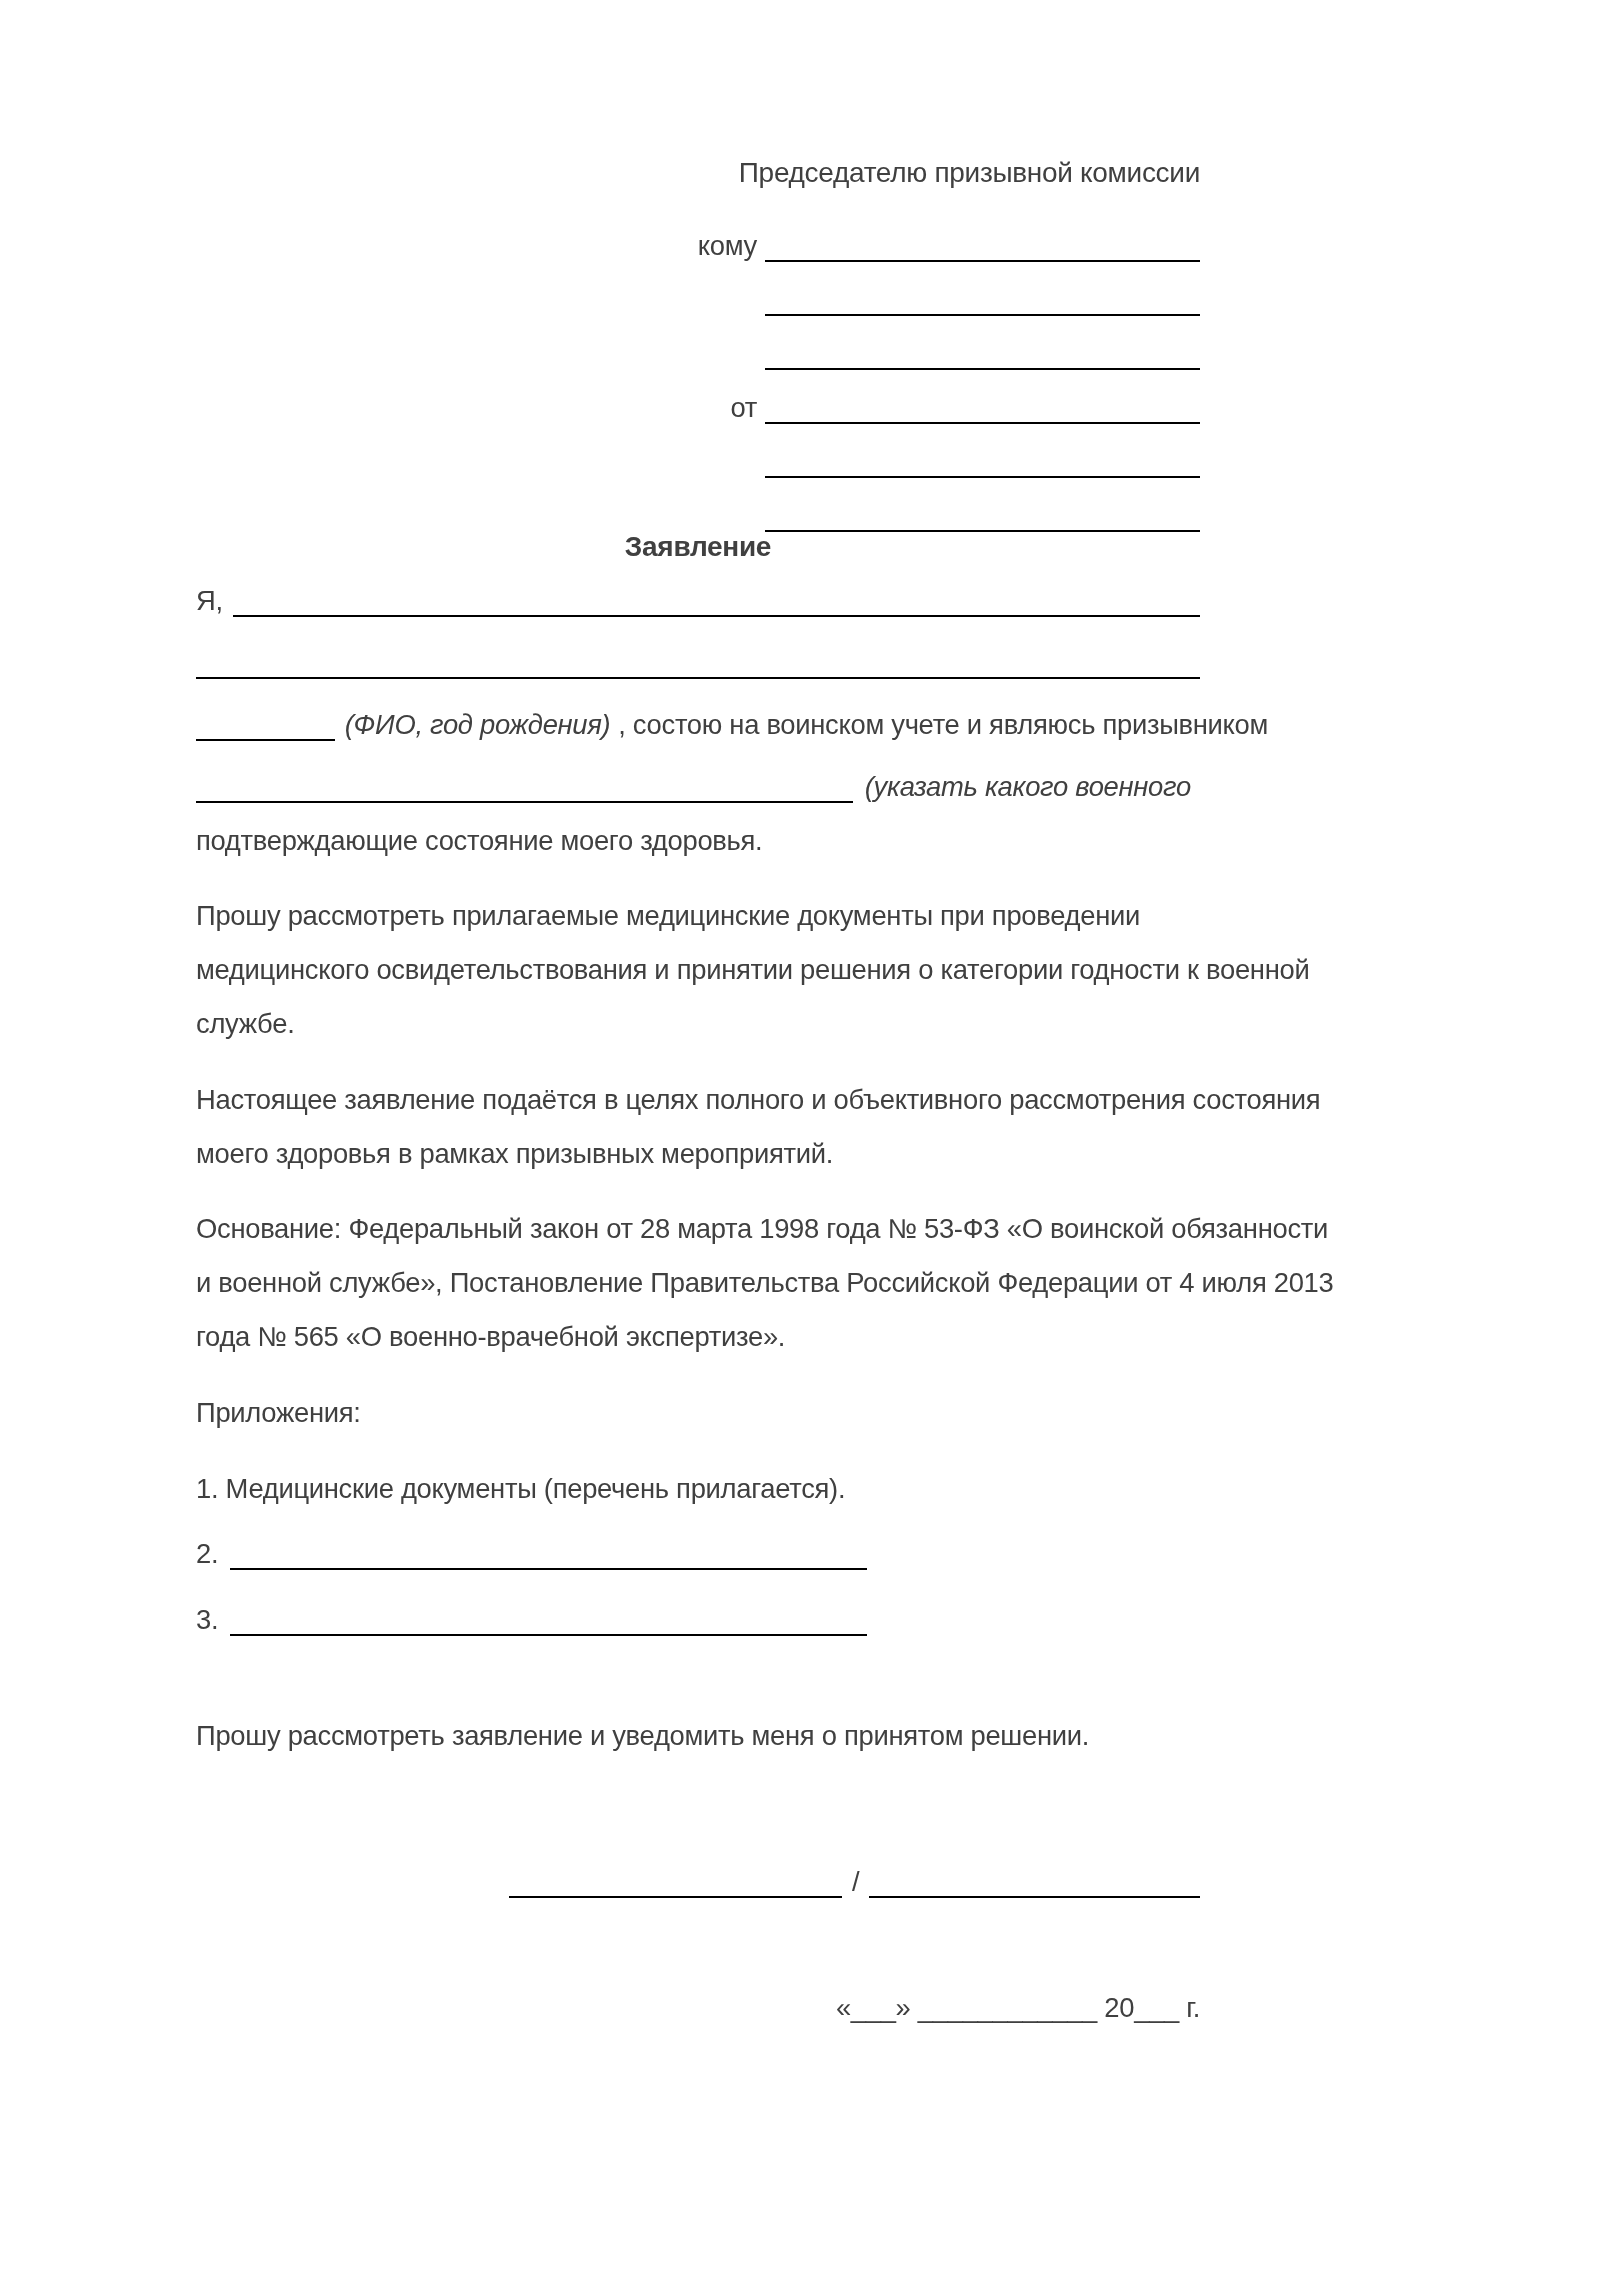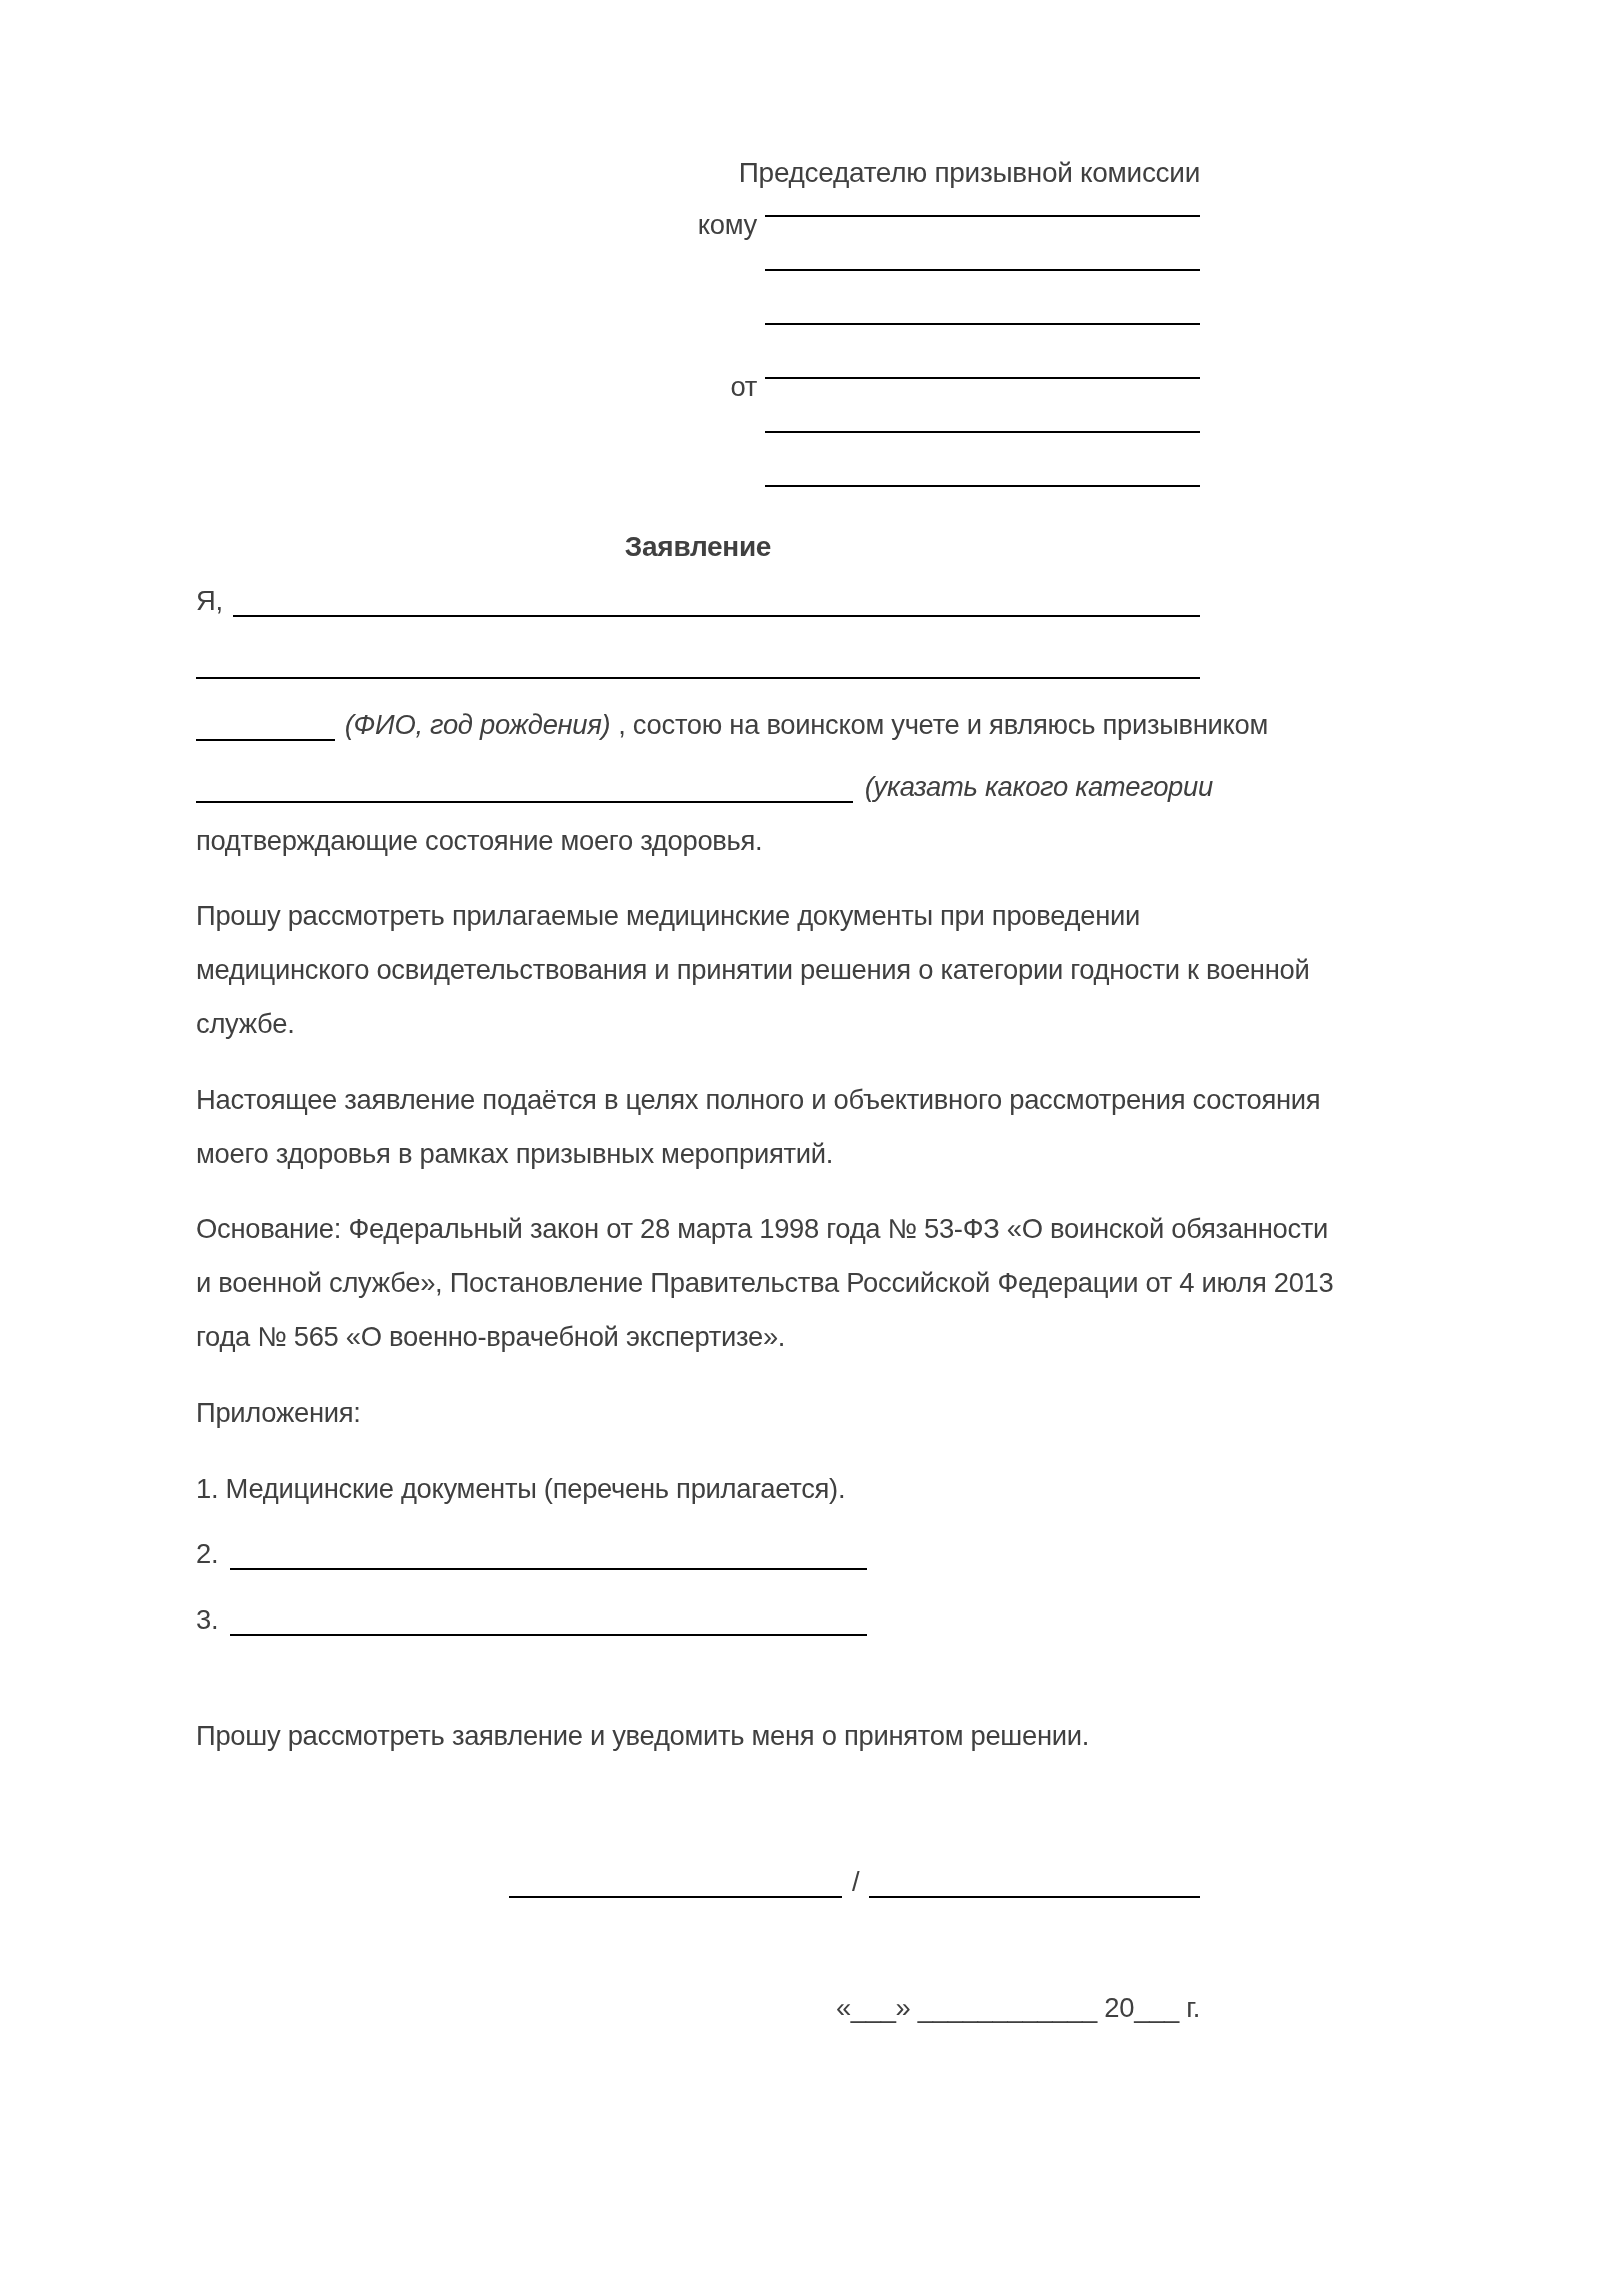--- a/index.html
+++ b/index.html
@@ -17,21 +17,21 @@
 
   .header{
     padding-top:157px;
     text-align:right;
     line-height:31px;
     font-size:28px;
     white-space:nowrap;
   }
 
   .recipient{margin-top:19.6px;}
-  .r-row{display:flex;align-items:flex-start;height:54px;}
+  .r-row{display:flex;align-items:flex-end;height:54px;}
   .r-label{width:561px;text-align:right;padding-right:7.8px;line-height:33px;flex:none;}
   .fill{border-bottom:2px solid #000;height:7.8px;flex:none;}
   .fill.grow{flex:1;}
 
   .title{
     text-align:center;
     font-weight:bold;
     font-size:28px;
     line-height:29px;
   }
@@ -107,21 +107,21 @@
     <div class="frow">
       <span class="fill grow"></span>
     </div>
     <div class="frow">
       <span class="fill w142"></span>
       <span class="it gap10">(ФИО, год рождения)</span>
       <span class="gap8">, состою на воинском учете и являюсь призывником</span>
     </div>
     <div class="frow">
       <span class="fill w670"></span>
-      <span class="it gap12">(указать какого категории</span>
+      <span class="it gap12">(указать какого военного</span>
     </div>
     <div class="tline">
       <span>подтверждающие состояние моего здоровья.</span>
     </div>
 
     <div class="mt22">
       <div class="tline">
           <span>Прошу рассмотреть прилагаемые медицинские документы при проведении</span>
         </div>
       <div class="tline">

